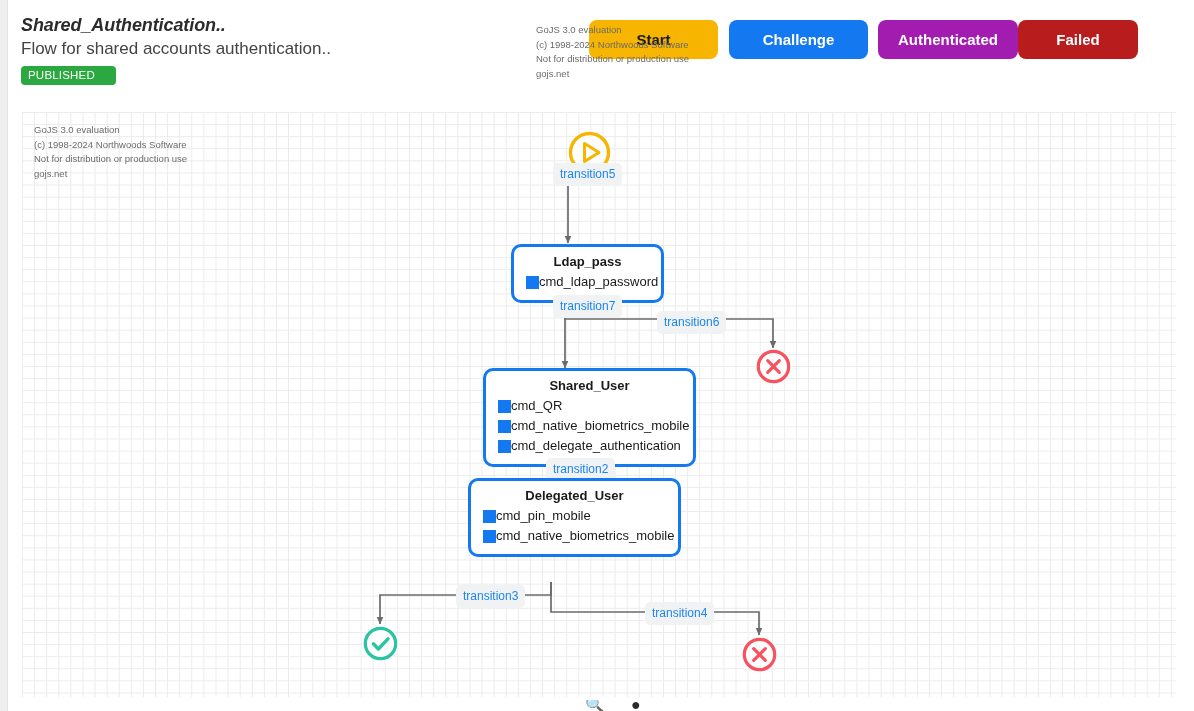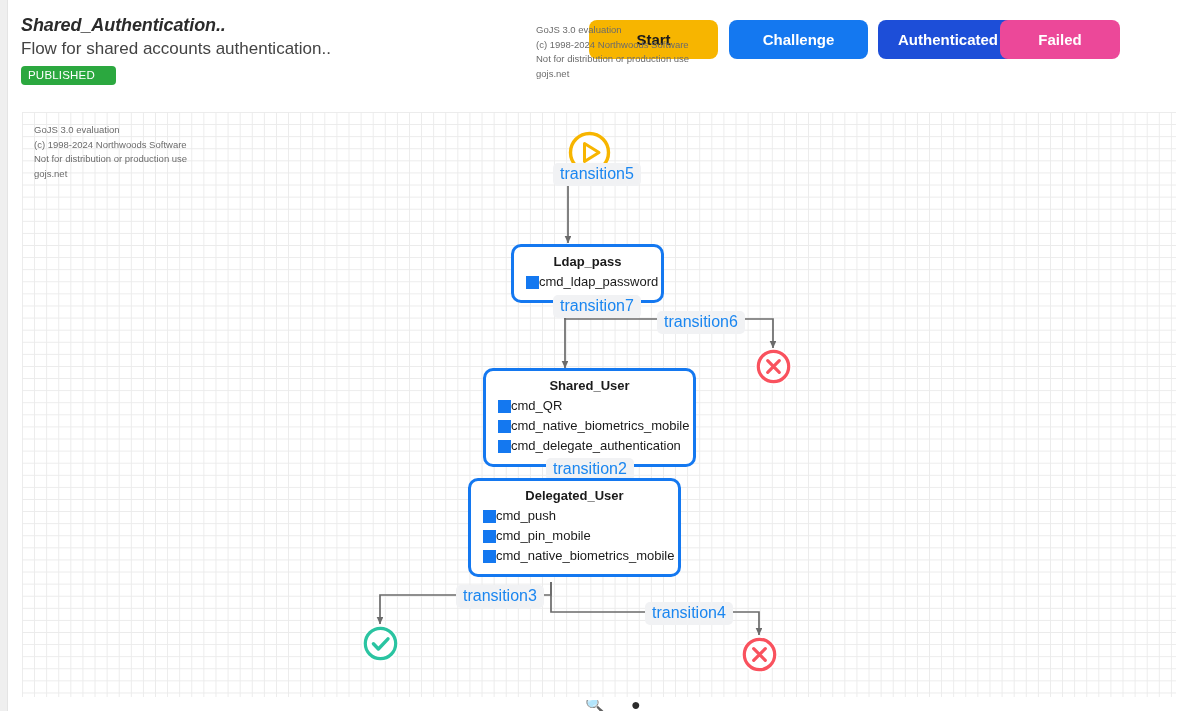--- a/index.html
+++ b/index.html
@@ -86,22 +86,22 @@
     font-family: "Liberation Sans", sans-serif;
     display: flex;
     align-items: center;
     justify-content: center;
     cursor: pointer;
     padding: 0 10px;
     white-space: nowrap;
   }
   .legend-btn.start { left: 0px;   width: 129px; background: #f7b500; color: #1a1a1a; }
   .legend-btn.challenge { left: 140px; width: 139px; background: #1478f0; }
-  .legend-btn.authenticated { left: 289px; width: 140px; background: #1d4ed8; }
-  .legend-btn.failed { left: 411px; width: 120px; background: #ec4899; }
+  .legend-btn.authenticated { left: 289px; width: 140px; background: #a21caf; }
+  .legend-btn.failed { left: 429px; width: 120px; background: #b91c1c; }
 
   
   .wm {
     position: absolute;
     font-size: 9.5px;
     line-height: 14.5px;
     color: #6b6b6b;
     white-space: pre;
     pointer-events: none;
     font-family: "Liberation Sans", sans-serif;
@@ -166,21 +166,21 @@
     font-size: 13px;
     color: #1a1a1a;
   }
 
   
   .chip {
     position: absolute;
     background: #f1f2f4;
     border-radius: 5px;
     color: #1a86f0;
-    font-size: 16px;
+    font-size: 12px;
     line-height: 14px;
     padding: 4px 7px 5px 7px;
     white-space: nowrap;
     cursor: pointer;
   }
 
   
   .endpoint {
     position: absolute;
     width: 37px; height: 37px;
@@ -310,24 +310,20 @@
         <span class="sq"></span>
         <span class="node-row-label">cmd_delegate_authentication</span>
       </div>
     </div>
     <div class="chip" style="left:524px; top:346px;">transition2</div>
 
     <div class="node" style="left:446px; top:366px; width:213px;">
       <div class="node-title">Delegated_User</div>
       <div class="node-row">
         <span class="sq"></span>
-        <span class="node-row-label">cmd_push</span>
-      </div>
-      <div class="node-row">
-        <span class="sq"></span>
         <span class="node-row-label">cmd_pin_mobile</span>
       </div>
       <div class="node-row">
         <span class="sq"></span>
         <span class="node-row-label">cmd_native_biometrics_mobile</span>
       </div>
     </div>
 
     <div class="chip" style="left:434px; top:473px;">transition3</div>
     <div class="chip" style="left:623px; top:490px;">transition4</div>

